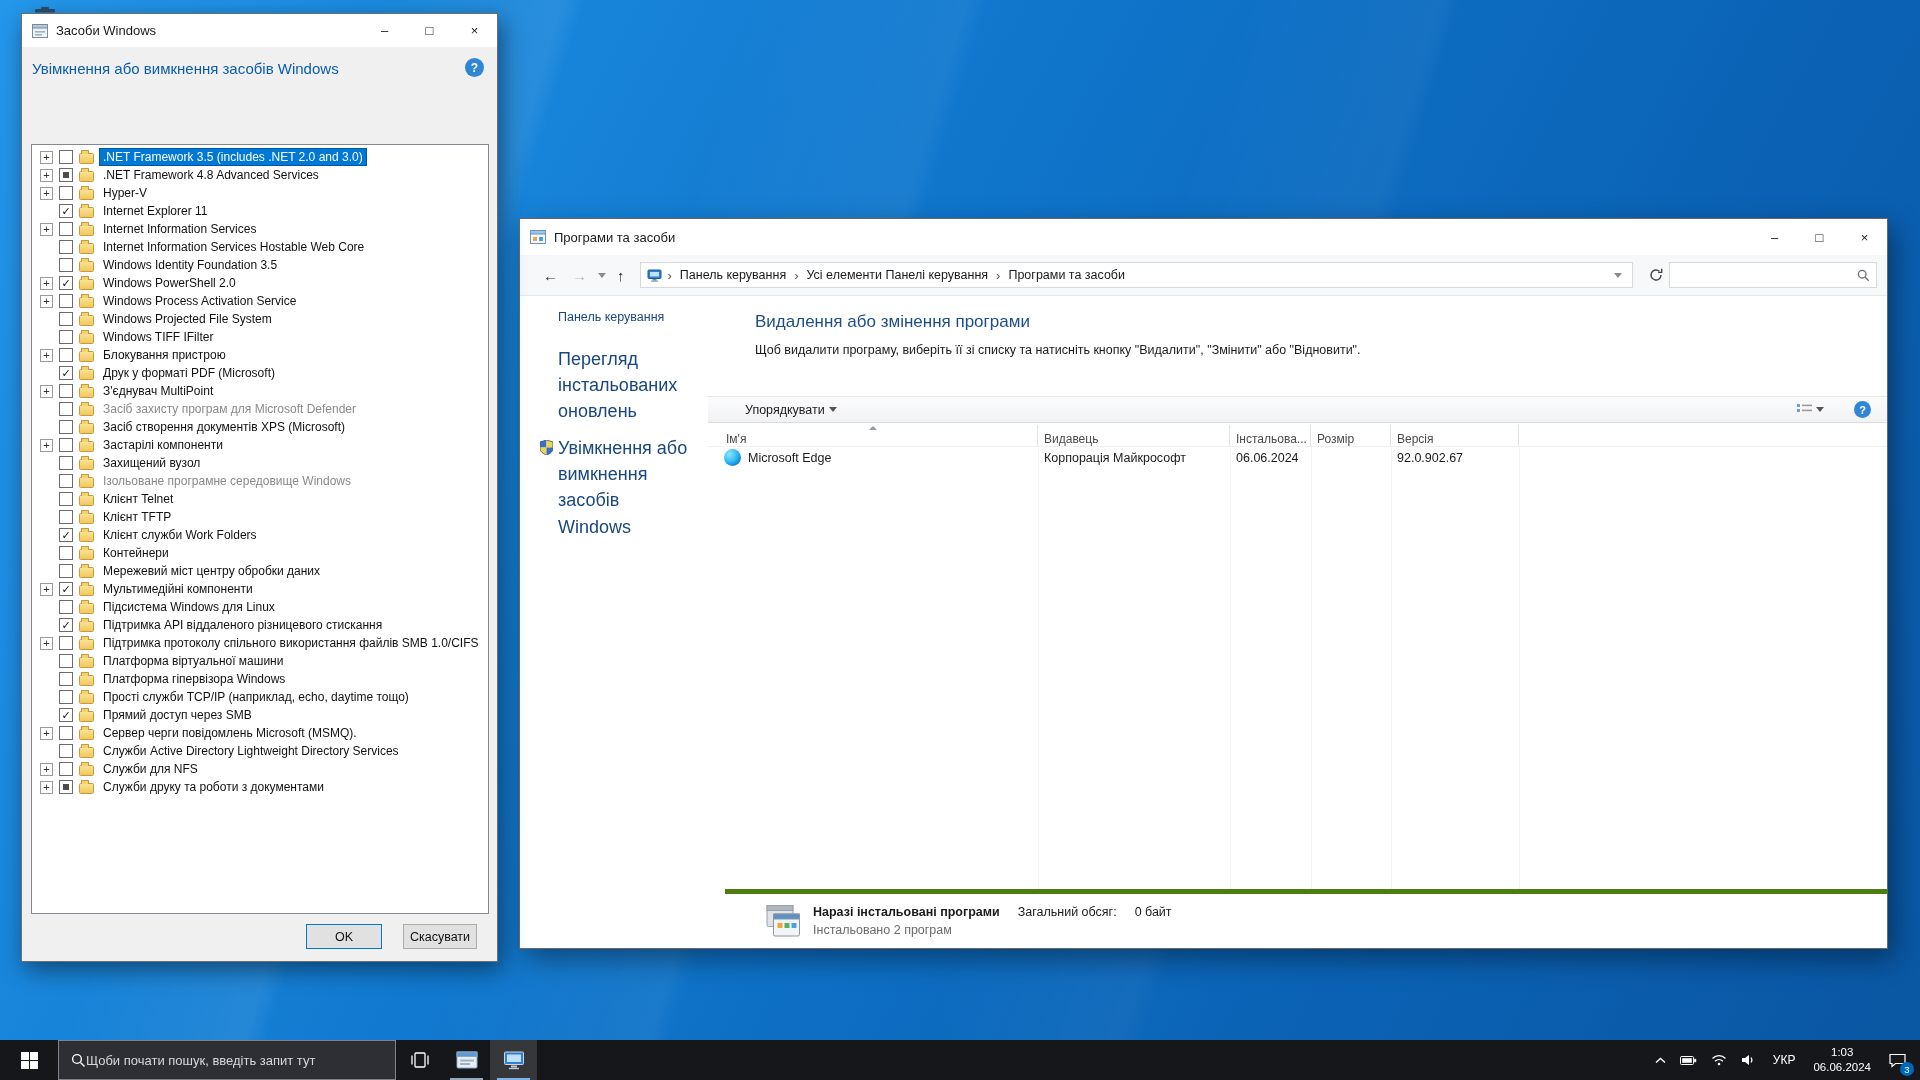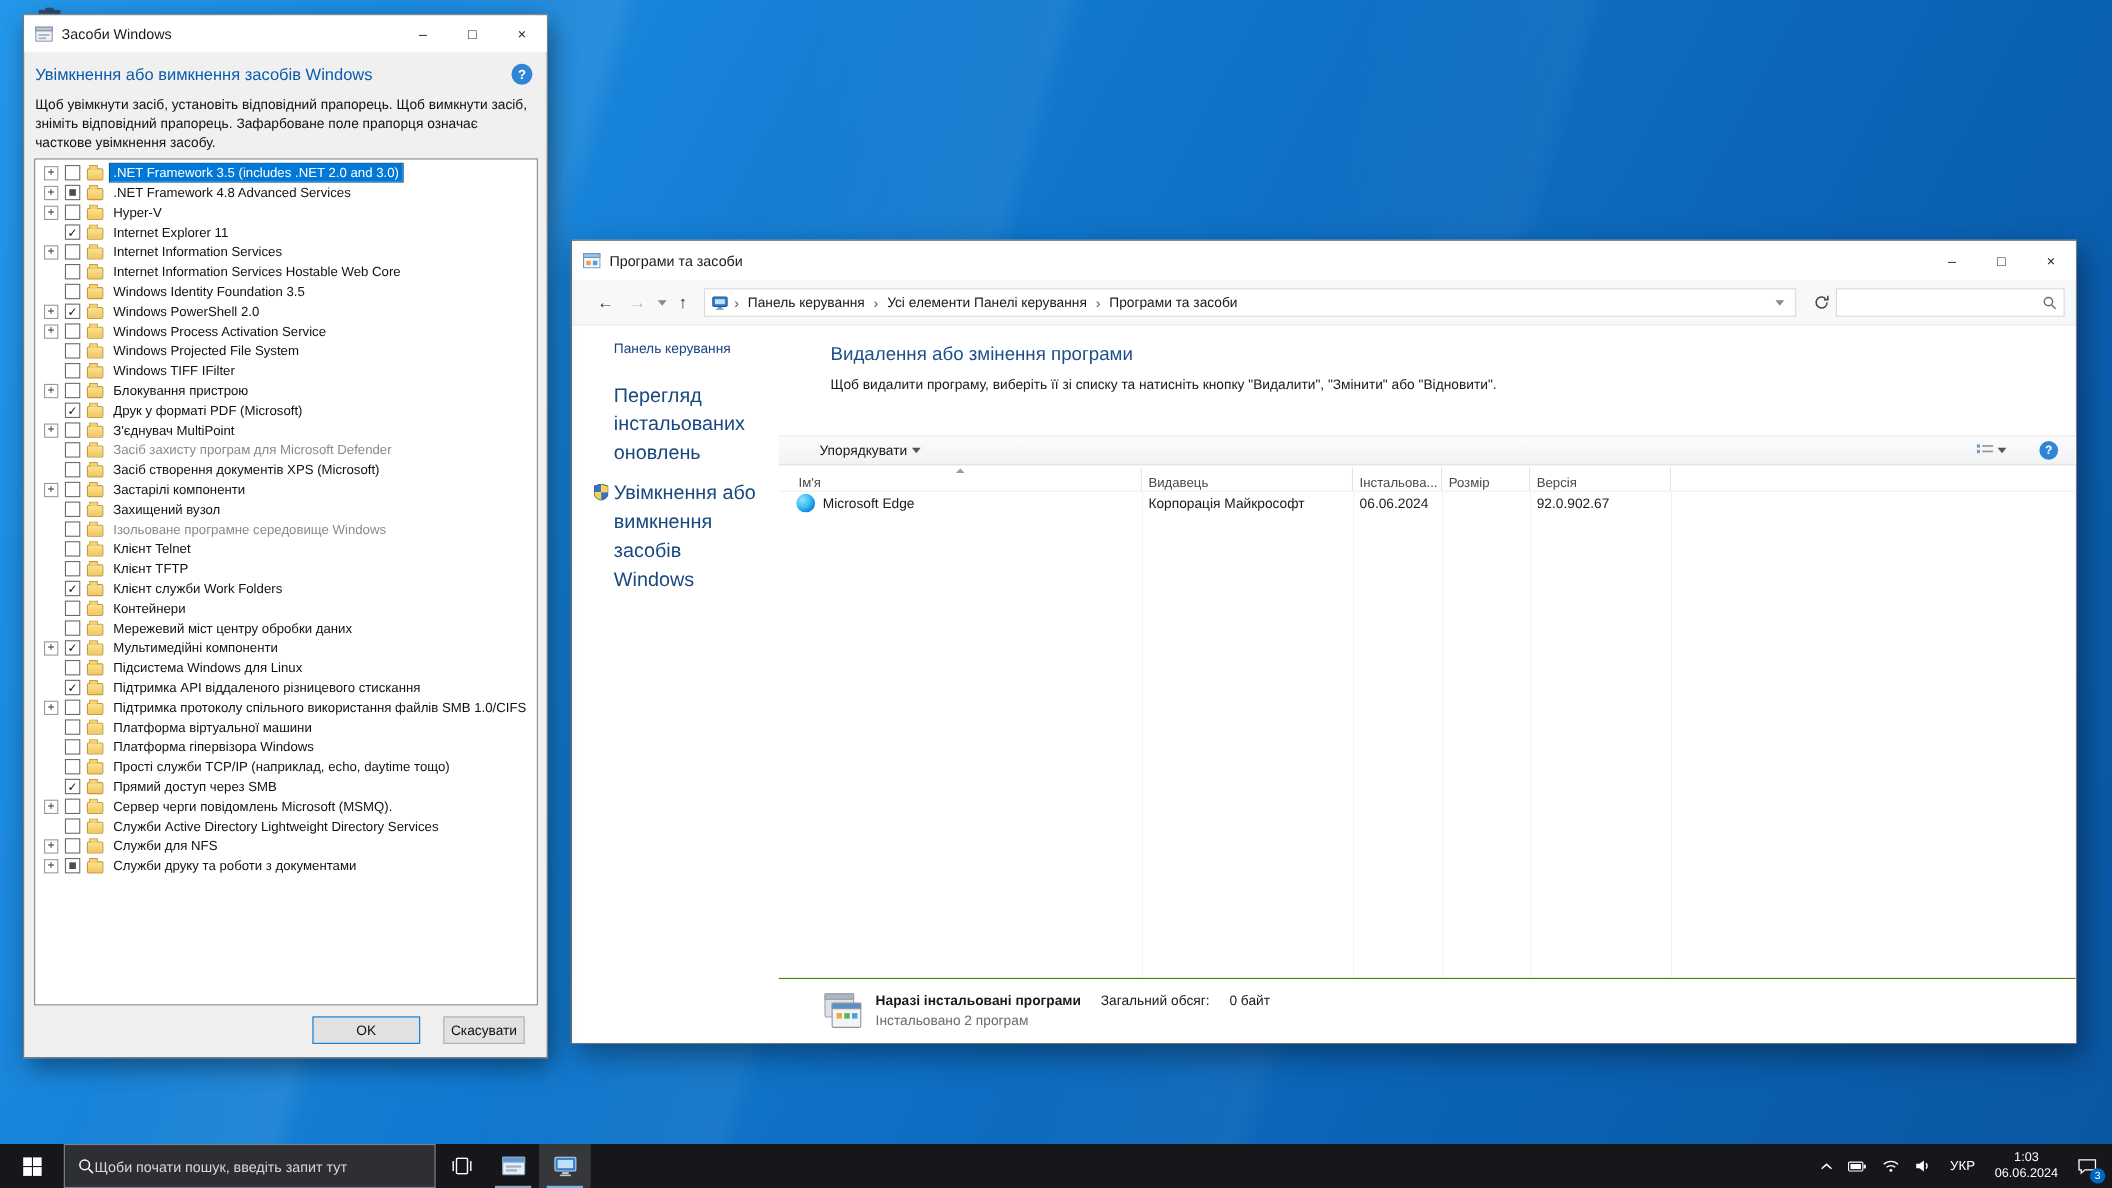--- a/index.html
+++ b/index.html
@@ -34,21 +34,21 @@
 .ficon{width:15px;height:11px;background:linear-gradient(#fbe291,#f0c75e);border:1px solid #c79b3b;border-radius:1.5px;
  position:relative;margin-right:6px;flex:none;margin-top:2px}
 .ficon::before{content:"";position:absolute;top:-3.5px;left:1px;width:6px;height:2.5px;background:#f4d26f;
  border:1px solid #c79b3b;border-bottom:none;border-radius:1px 1px 0 0}
 .tlbl{font-size:12px;color:#111;padding:1px 3px}
 .tlbl.sel{background:#0078d7;color:#fff;outline:1px solid #005a9e}
 .tlbl.dis{color:#8a8a8a}
 .fbtns{position:absolute;bottom:12px;right:20px;display:flex;gap:21px}
 .fbtn{height:25px;font-size:12.5px;color:#111;background:#e1e1e1;border:1px solid #adadad;
  display:flex;align-items:center;justify-content:center}
-.fbtn.ok{width:98px;border-color:#0078d7}
+.fbtn.ok{width:76px;border-color:#0078d7}
 .fbtn.cancel{width:74px}
 
 
 .pwin{position:absolute;left:519px;top:218px;width:1369px;height:731px;background:#fff;border:1px solid #686868;
  box-shadow:6px 10px 26px rgba(0,0,0,.4);z-index:10;display:flex;flex-direction:column}
 .ptitle{height:36px;background:#fff;display:flex;align-items:center;padding-left:10px;flex:none}
 .ptitle .ttext{font-size:13px;color:#1a1a1a;margin-left:8px}
 .pnav{height:41px;display:flex;align-items:center;background:#f7f8f9;border-bottom:1px solid #e7e7e7;flex:none;padding-left:16px}
 .navbtn{font-size:15px;color:#2b2b2b;padding:0 7px;line-height:1}
 .navbtn.fwd{color:#b9b9b9}
@@ -84,21 +84,21 @@
  border-left:4px solid transparent;border-right:4px solid transparent;border-bottom:4px solid #9a9a9a}
 .c0{width:330px}.c1{width:192px}.c2{width:81px}.c3{width:80px}.c4{width:128px}
 .plist{position:absolute;top:151px;left:0;right:0;bottom:59px;overflow:hidden}
 .vl{position:absolute;top:0;bottom:0;width:1px;background:#f2f2f2}
 .v0{left:330px}.v1{left:522px}.v2{left:603px}.v3{left:683px}.v4{left:811px}
 .prow{height:21px;display:flex;align-items:center;font-size:12.5px;color:#1a1a1a;position:relative;cursor:default}
 .pcell{flex:none;padding-left:6px;overflow:hidden;white-space:nowrap}
 .pcell.c0{padding-left:16px;display:flex;align-items:center;gap:7px}
 .edgeicon{width:17px;height:17px;border-radius:50%;flex:none;
  background:radial-gradient(circle at 32% 30%,#8fe3ff,#35bdf2 45%,#0d7bd6 78%,#0a5fae)}
-.pstatus{position:absolute;left:0;right:0;bottom:0;height:59px;border-top:1px solid #4d7c0f;display:flex;align-items:center;background:#fff}
+.pstatus{position:absolute;left:17px;right:0;bottom:0;height:59px;border-top:5px solid #4d7c0f;display:flex;align-items:center;background:#fff}
 .stico{margin-left:40px;display:flex}
 .sttxt{margin-left:12px}
 .sttxt .l1{font-size:12.5px;color:#1a1a1a}
 .sttxt .l1 b{font-weight:bold}
 .sttxt .tl{margin-left:18px}
 .sttxt .tv{margin-left:18px}
 .sttxt .l2{font-size:12.5px;color:#6b6b6b;margin-top:4px}
 
 
 .taskbar{position:absolute;left:0;right:0;bottom:0;height:40px;background:#15171b;display:flex;align-items:stretch;z-index:40}
@@ -312,21 +312,20 @@
       </span>
       <span class="ttext">Засоби Windows</span>
       <div class="caps">
         <div class="cap">–</div>
         <div class="cap">□</div>
         <div class="cap">×</div>
       </div>
     </div>
     <div class="fhead">Увімкнення або вимкнення засобів Windows</div>
     <span class="fhelp">?</span>
-    <div class="fdesc">Щоб увімкнути засіб, установіть відповідний прапорець. Щоб вимкнути засіб, зніміть відповідний прапорець. Зафарбоване поле прапорця означає часткове увімкнення засобу.</div>
     <div class="flist" id="ftree">
         <div class="trow">
           <span class="exp">+</span>
           <span class="cbx unchecked"></span>
           <span class="ficon"></span>
           <span class="tlbl sel">.NET Framework 3.5 (includes .NET 2.0 and 3.0)</span>
         </div>
         <div class="trow">
           <span class="exp">+</span>
           <span class="cbx partial"></span>

